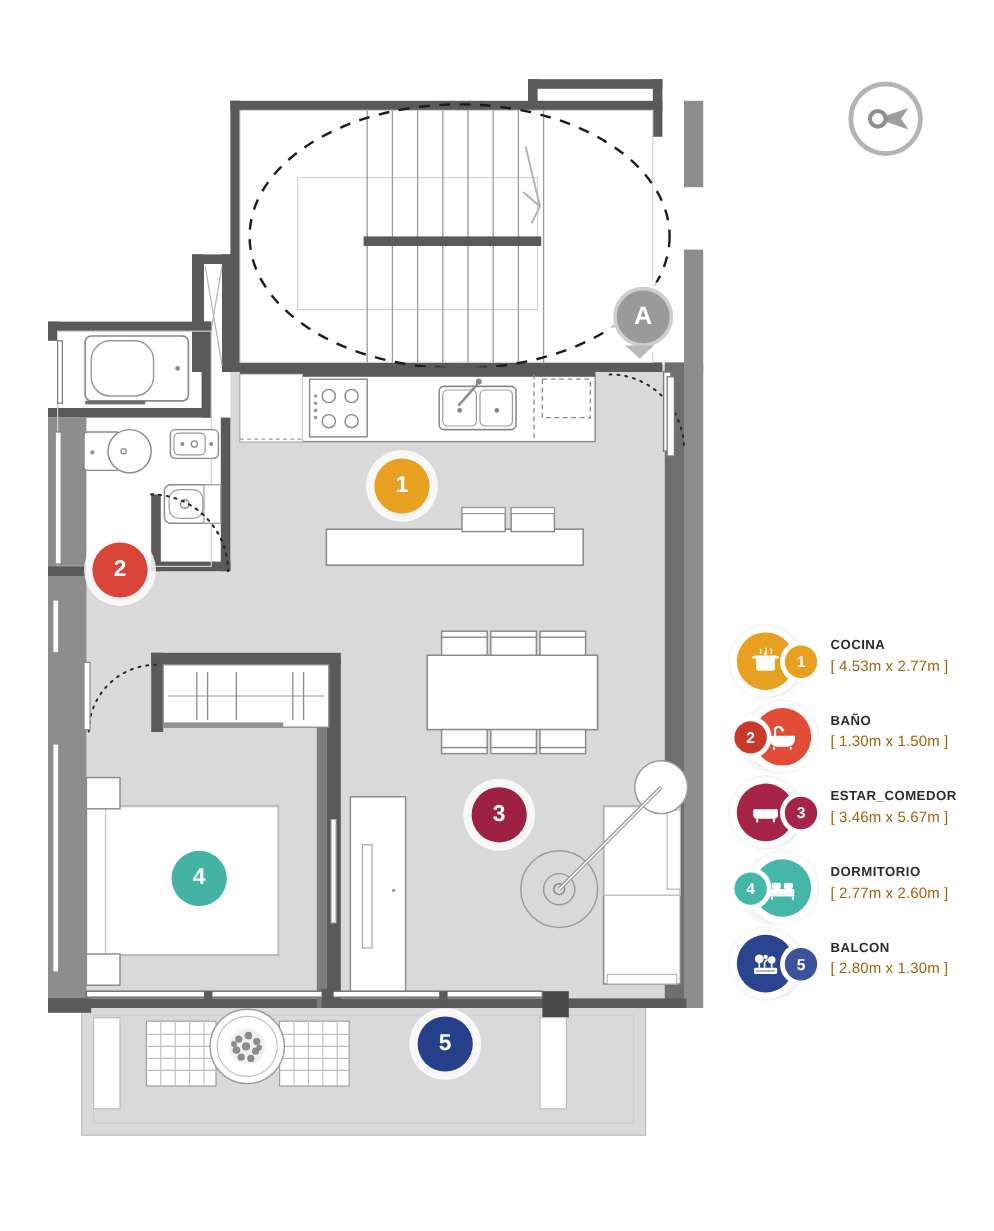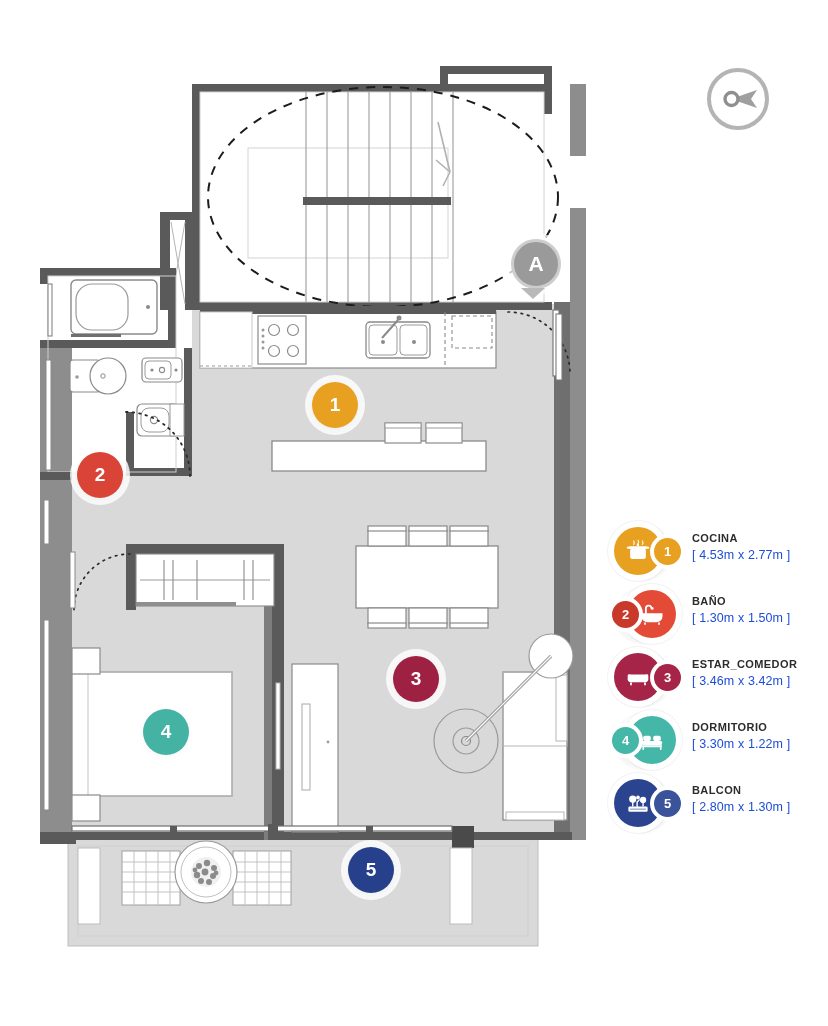--- a/index.html
+++ b/index.html
@@ -49,21 +49,21 @@
   .badge-num{position:absolute;width:27px;height:27px;border-radius:50%;
      display:flex;align-items:center;justify-content:center;
      color:#fff;font-size:13px;font-weight:bold;
      box-shadow:0 0 0 4px #ffffff, 0 1px 3px rgba(0,0,0,.18);z-index:3;}
   .badge-main.right{left:2px;top:5px;}
   .badge-main.left{left:16px;top:5px;}
   .badge-num.pos-right{left:42px;top:16px;}
   .badge-num.pos-left{left:0px;top:16px;}
   .legtext{position:absolute;left:80px;top:8px;}
   .legname{font-size:11px;font-weight:bold;color:#2c2c2c;letter-spacing:.4px;line-height:16px;}
-  .legdim{font-size:12.5px;color:#1d4ed8;letter-spacing:.1px;line-height:17px;margin-top:1px;}
+  .legdim{font-size:12.5px;color:#a16207;letter-spacing:.1px;line-height:17px;margin-top:1px;}
   .icon-svg{width:28px;height:28px;display:block;}
 </style>
 </head>
 <body>
 
 <div id="root">
 
   <div class="compass">
     <svg viewBox="0 0 70 70" width="70" height="70">
       <circle cx="35" cy="35" r="29" fill="none" stroke="#b4b4b4" stroke-width="4"></circle>
@@ -456,42 +456,42 @@
             <rect x="4.2" y="12.8" width="3.6" height="8" rx="1.7" fill="#fff"></rect>
             <rect x="24.2" y="12.8" width="3.6" height="8" rx="1.7" fill="#fff"></rect>
             <rect x="7" y="22" width="2" height="3.6" rx="1" fill="#fff"></rect>
             <rect x="23" y="22" width="2" height="3.6" rx="1" fill="#fff"></rect>
           </svg>
         </div>
         <div class="badge-num pos-right" style="background:#A62447;">3</div>
       </div>
       <div class="legtext">
         <div class="legname">ESTAR_COMEDOR</div>
-        <div class="legdim">[ 3.46m x 3.42m ]</div>
+        <div class="legdim">[ 3.46m x 5.67m ]</div>
       </div>
     </div>
 
     <div class="legrow">
       <div class="badge-wrap">
         <div class="badge-glow"></div>
         <div class="badge-main left" style="background:#45B7A8;">
           <svg class="icon-svg" viewBox="0 0 32 32">
             <rect x="6" y="11" width="8.6" height="6" rx="2" fill="#fff"></rect>
             <rect x="17.4" y="11" width="8.6" height="6" rx="2" fill="#fff"></rect>
             <rect x="4.5" y="17" width="23" height="5" rx="1.6" fill="#fff"></rect>
             <rect x="4.5" y="22" width="23" height="2.2" rx="1" fill="#fff"></rect>
             <rect x="5" y="24" width="2" height="3.4" rx="1" fill="#fff"></rect>
             <rect x="25" y="24" width="2" height="3.4" rx="1" fill="#fff"></rect>
           </svg>
         </div>
         <div class="badge-num pos-left" style="background:#45B7A8;">4</div>
       </div>
       <div class="legtext">
         <div class="legname">DORMITORIO</div>
-        <div class="legdim">[ 3.30m x 1.22m ]</div>
+        <div class="legdim">[ 2.77m x 2.60m ]</div>
       </div>
     </div>
 
     <div class="legrow">
       <div class="badge-wrap">
         <div class="badge-glow"></div>
         <div class="badge-main right" style="background:#2B4490;">
           <svg class="icon-svg" viewBox="0 0 32 32">
             <rect x="5" y="20" width="22" height="6" rx="1.4" fill="#fff"></rect>
             <rect x="7" y="22.4" width="18" height="1.3" fill="#2B4490" opacity=".55"></rect>

